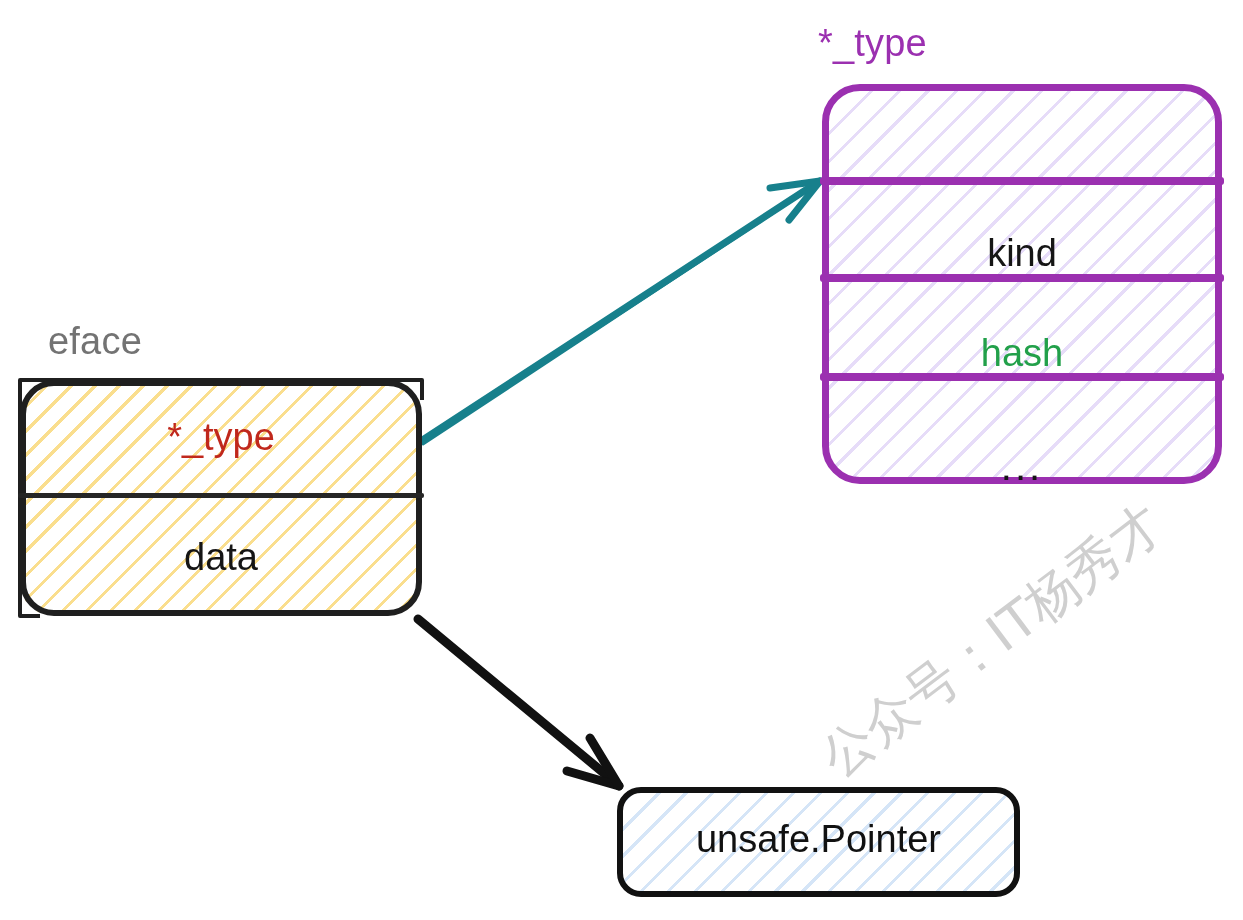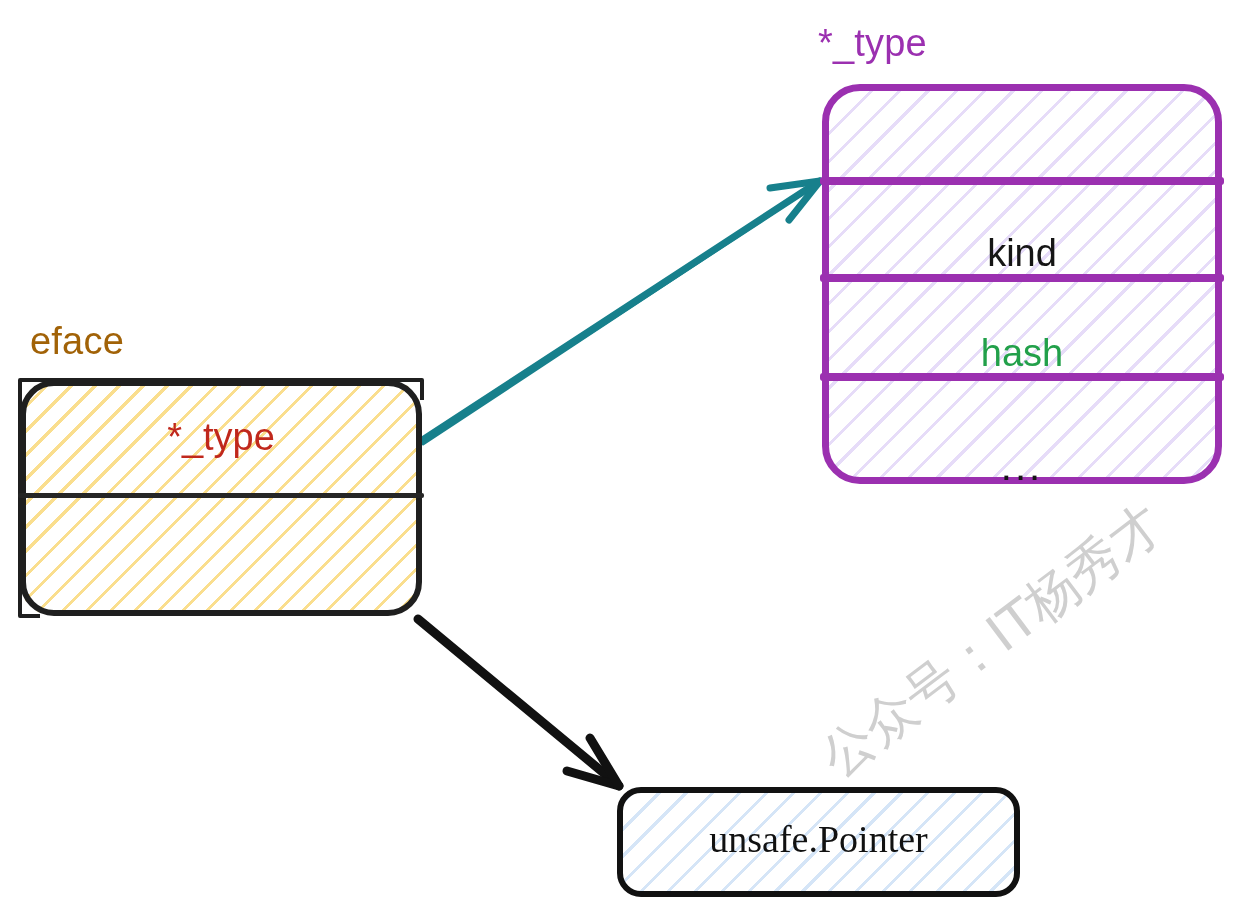--- a/index.html
+++ b/index.html
@@ -25,23 +25,23 @@
 
   
   .cap {
     position: absolute;
     font-size: 38px;
     line-height: 1;
     letter-spacing: 0.2px;
     white-space: nowrap;
   }
   #eface-caption {
-    left: 30px;
+    left: 48px;
     top: 322px;
-    color: #a16207;
+    color: #737373;
   }
   #type-caption {
     left: 818px;
     top: 24px;
     color: #9b30b0;
   }
 
   
   #eface-box {
     position: absolute;
@@ -161,21 +161,20 @@
   #type-row-hash { top: 250px; color: #22a04a; }
   #type-row-more { top: 362px; font-size: 40px; letter-spacing: 3px; }
 
   
   #pointer-box {
     position: absolute;
     left: 617px;
     top: 787px;
     width: 403px;
     height: 110px;
-    font-family: Liberation Serif, serif;
   }
   #pointer-box .hatch-fill {
     position: absolute;
     inset: 3px;
     border-radius: 20px;
     background-color: #ffffff;
     background-image: repeating-linear-gradient(
       -45deg,
       rgba(150, 190, 235, 0.40) 0px,
       rgba(150, 190, 235, 0.40) 3px,
@@ -243,20 +242,21 @@
 </svg>
 
 <div class="cap" id="eface-caption">eface</div>
 
 <div id="eface-box">
   <div class="hatch-fill"></div>
   <div class="sq-corner"></div>
   <div class="rd-border"></div>
   <div class="row-divider"></div>
   <div class="cell-text" id="eface-type-text">*_type</div>
+  <div class="cell-text" id="eface-data-text">data</div>
 </div>
 
 <div class="cap" id="type-caption">*_type</div>
 
 <div id="type-box">
   <div class="hatch-fill"></div>
   <div class="rd-border"></div>
   <div class="row-divider" id="type-div-1"></div>
   <div class="row-divider" id="type-div-2"></div>
   <div class="row-divider" id="type-div-3"></div>

